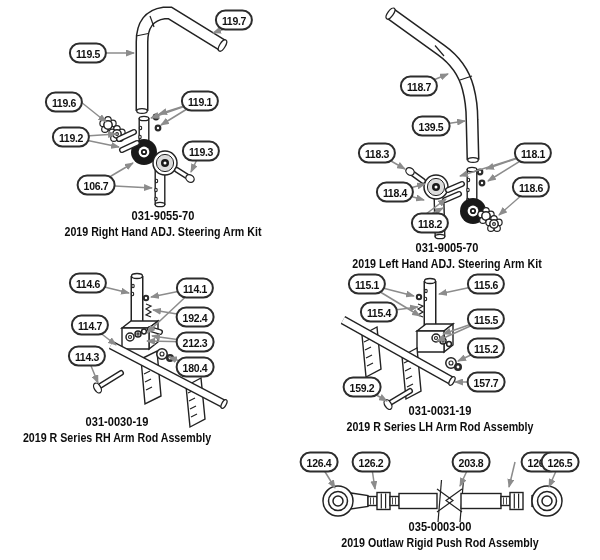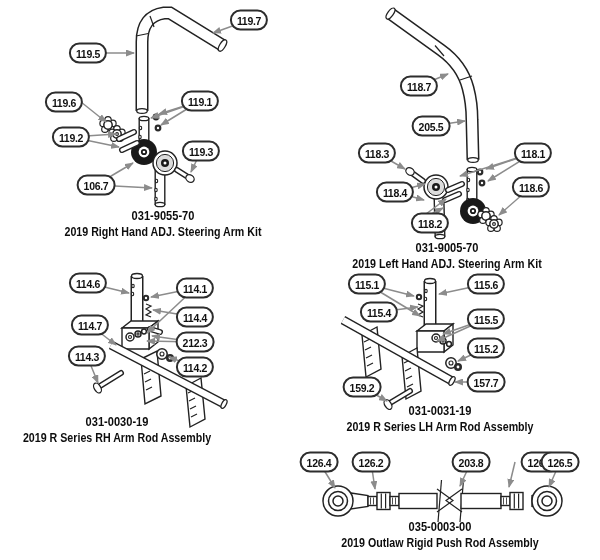--- a/index.html
+++ b/index.html
@@ -406,55 +406,55 @@
         <line x1="319" y1="462" x2="335" y2="488"></line>
         <line x1="371" y1="462" x2="375" y2="489"></line>
         <line x1="471" y1="462" x2="460" y2="486"></line>
         <line x1="515" y1="462" x2="509" y2="487"></line>
         <line x1="560" y1="462" x2="549" y2="487"></line>
       </g>
     </g>
   </svg>
 
   <div>
-    <div class="balloon" style="left:249px;top:20px">119.7</div>
+    <div class="balloon" style="left:234px;top:20px">119.7</div>
     <div class="balloon" style="left:88px;top:53px">119.5</div>
     <div class="balloon" style="left:64px;top:102px">119.6</div>
     <div class="balloon" style="left:200px;top:101px">119.1</div>
     <div class="balloon" style="left:71px;top:137px">119.2</div>
     <div class="balloon" style="left:201px;top:151px">119.3</div>
     <div class="balloon" style="left:96px;top:185px">106.7</div>
     <div class="caption" style="left:163px;top:208px">
       <div class="pn">031-9055-70</div>
       <div class="ttl">2019 Right Hand ADJ. Steering Arm Kit</div>
     </div>
   </div>
 
   <div>
     <div class="balloon" style="left:419px;top:86px">118.7</div>
-    <div class="balloon" style="left:431px;top:126px">205.5</div>
+    <div class="balloon" style="left:431px;top:126px">139.5</div>
     <div class="balloon" style="left:377px;top:153px">118.3</div>
     <div class="balloon" style="left:533px;top:153px">118.1</div>
     <div class="balloon" style="left:395px;top:192px">118.4</div>
     <div class="balloon" style="left:531px;top:187px">118.6</div>
     <div class="balloon" style="left:430px;top:223px">118.2</div>
     <div class="caption" style="left:447px;top:240px">
       <div class="pn">031-9005-70</div>
       <div class="ttl">2019 Left Hand ADJ. Steering Arm Kit</div>
     </div>
   </div>
 
   <div>
     <div class="balloon" style="left:88px;top:283px">114.6</div>
     <div class="balloon" style="left:195px;top:288px">114.1</div>
-    <div class="balloon" style="left:195px;top:317px">114.4</div>
+    <div class="balloon" style="left:195px;top:317px">192.4</div>
     <div class="balloon" style="left:90px;top:325px">114.7</div>
     <div class="balloon" style="left:195px;top:342px">212.3</div>
     <div class="balloon" style="left:87px;top:356px">114.3</div>
-    <div class="balloon" style="left:195px;top:367px">114.2</div>
+    <div class="balloon" style="left:195px;top:367px">180.4</div>
     <div class="caption" style="left:117px;top:414px">
       <div class="pn">031-0030-19</div>
       <div class="ttl">2019 R Series RH Arm Rod Assembly</div>
     </div>
   </div>
 
   <div>
     <div class="balloon" style="left:367px;top:284px">115.1</div>
     <div class="balloon" style="left:486px;top:284px">115.6</div>
     <div class="balloon" style="left:379px;top:312px">115.4</div>

